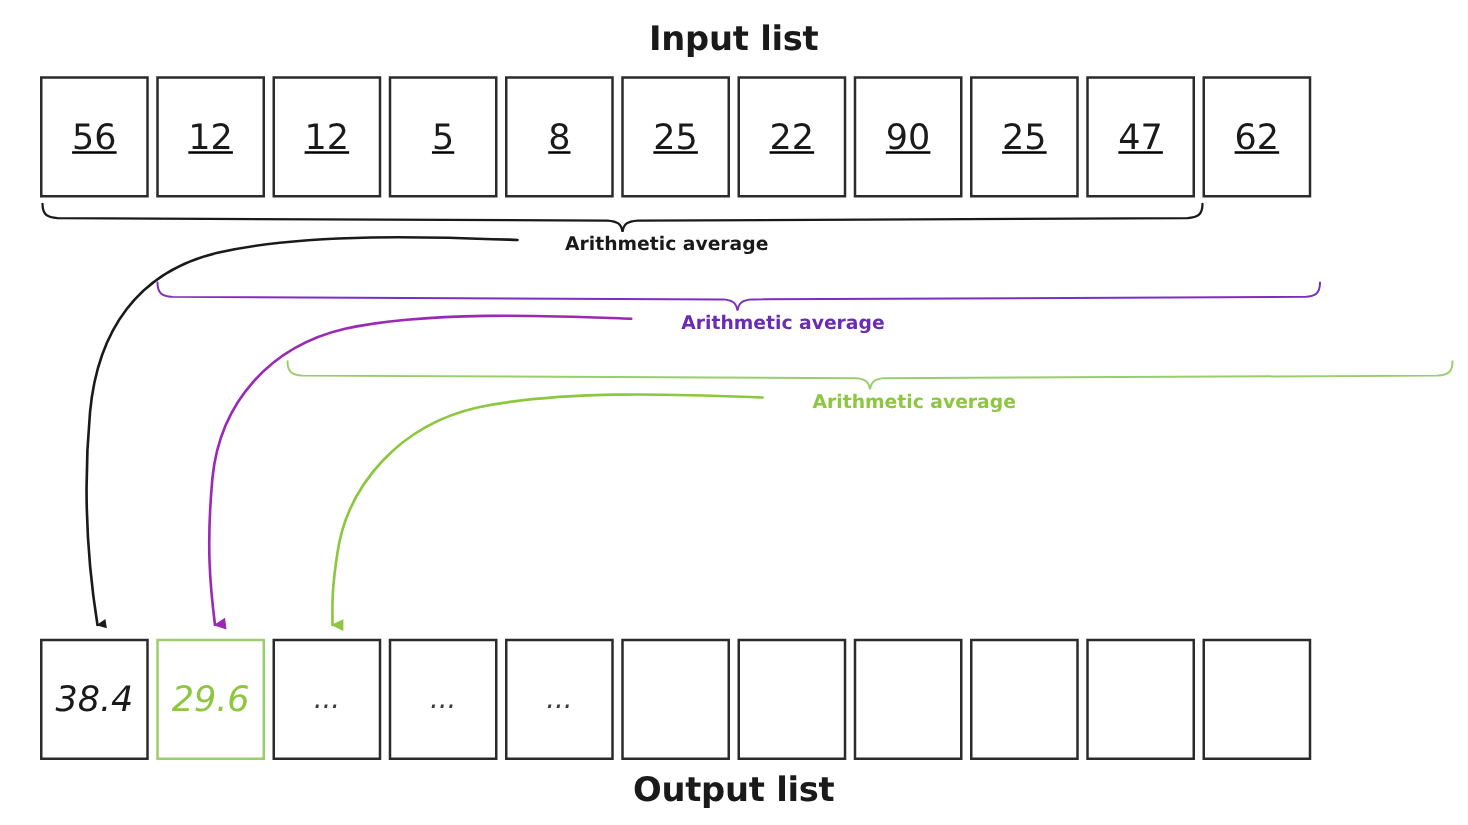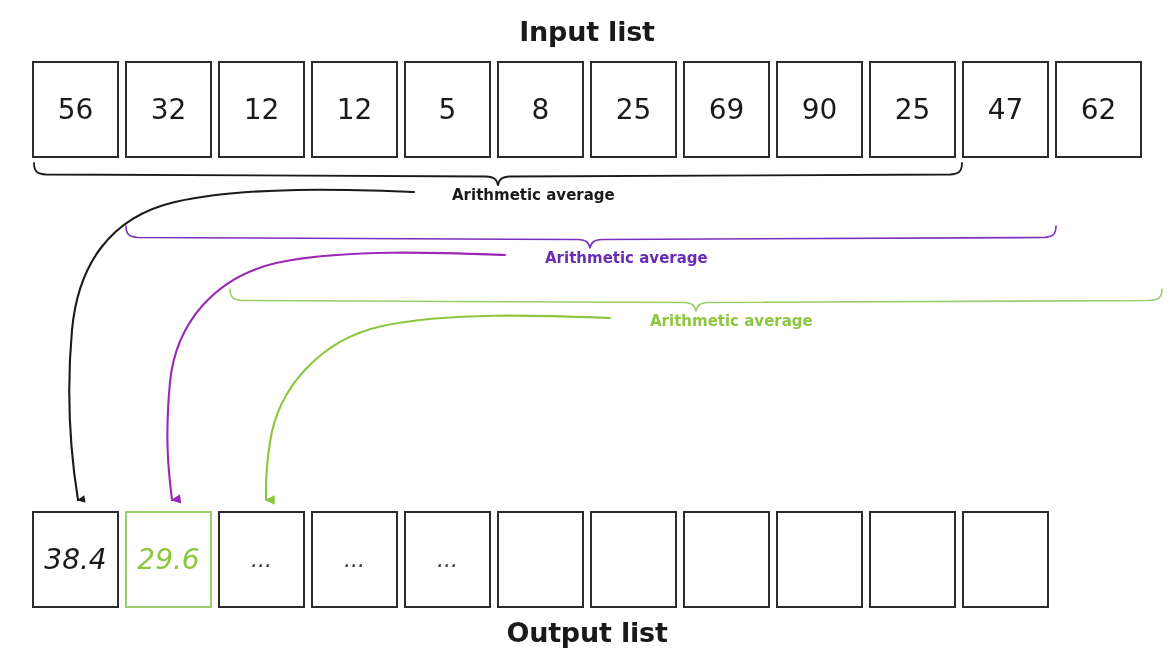--- a/index.html
+++ b/index.html
@@ -30,21 +30,21 @@
     letter-spacing: -0.2px;
   }
   #input-title { top: 16px; }
   #output-title { top: 617px; }
 
   .row {
     position: absolute;
     display: flex;
     left: 32px;
   }
-  #input-row  { top: 61px; }
+  #input-row  { top: 61px; text-decoration: underline; }
   #output-row { top: 511px; font-style: italic; }
 
   .cell {
     box-sizing: border-box;
     width: 87px;
     height: 97px;
     margin-right: 6px;
     border: 2px solid #2b2b2b;
     background: #ffffff;
     display: flex;
@@ -88,27 +88,26 @@
 </style>
 </head>
 <body>
 
 <div class="stage">
 
   <div class="title" id="input-title">Input list</div>
 
   <div class="row" id="input-row">
     <div class="cell">56</div>
-    <div class="cell">32</div>
     <div class="cell">12</div>
     <div class="cell">12</div>
     <div class="cell">5</div>
     <div class="cell">8</div>
     <div class="cell">25</div>
-    <div class="cell">69</div>
+    <div class="cell">22</div>
     <div class="cell">90</div>
     <div class="cell">25</div>
     <div class="cell">47</div>
     <div class="cell">62</div>
   </div>
 
   <svg class="overlay" viewBox="0 0 1174 660" xmlns="http://www.w3.org/2000/svg">
     <defs>
       <marker id="arrow-black" markerWidth="9" markerHeight="9" refX="4.2" refY="7.4" orient="auto" markerUnits="userSpaceOnUse">
         <path d="M0.4,0.4 L4.2,8.4 L8.0,0.4 Z" fill="#1a1a1a"></path>

